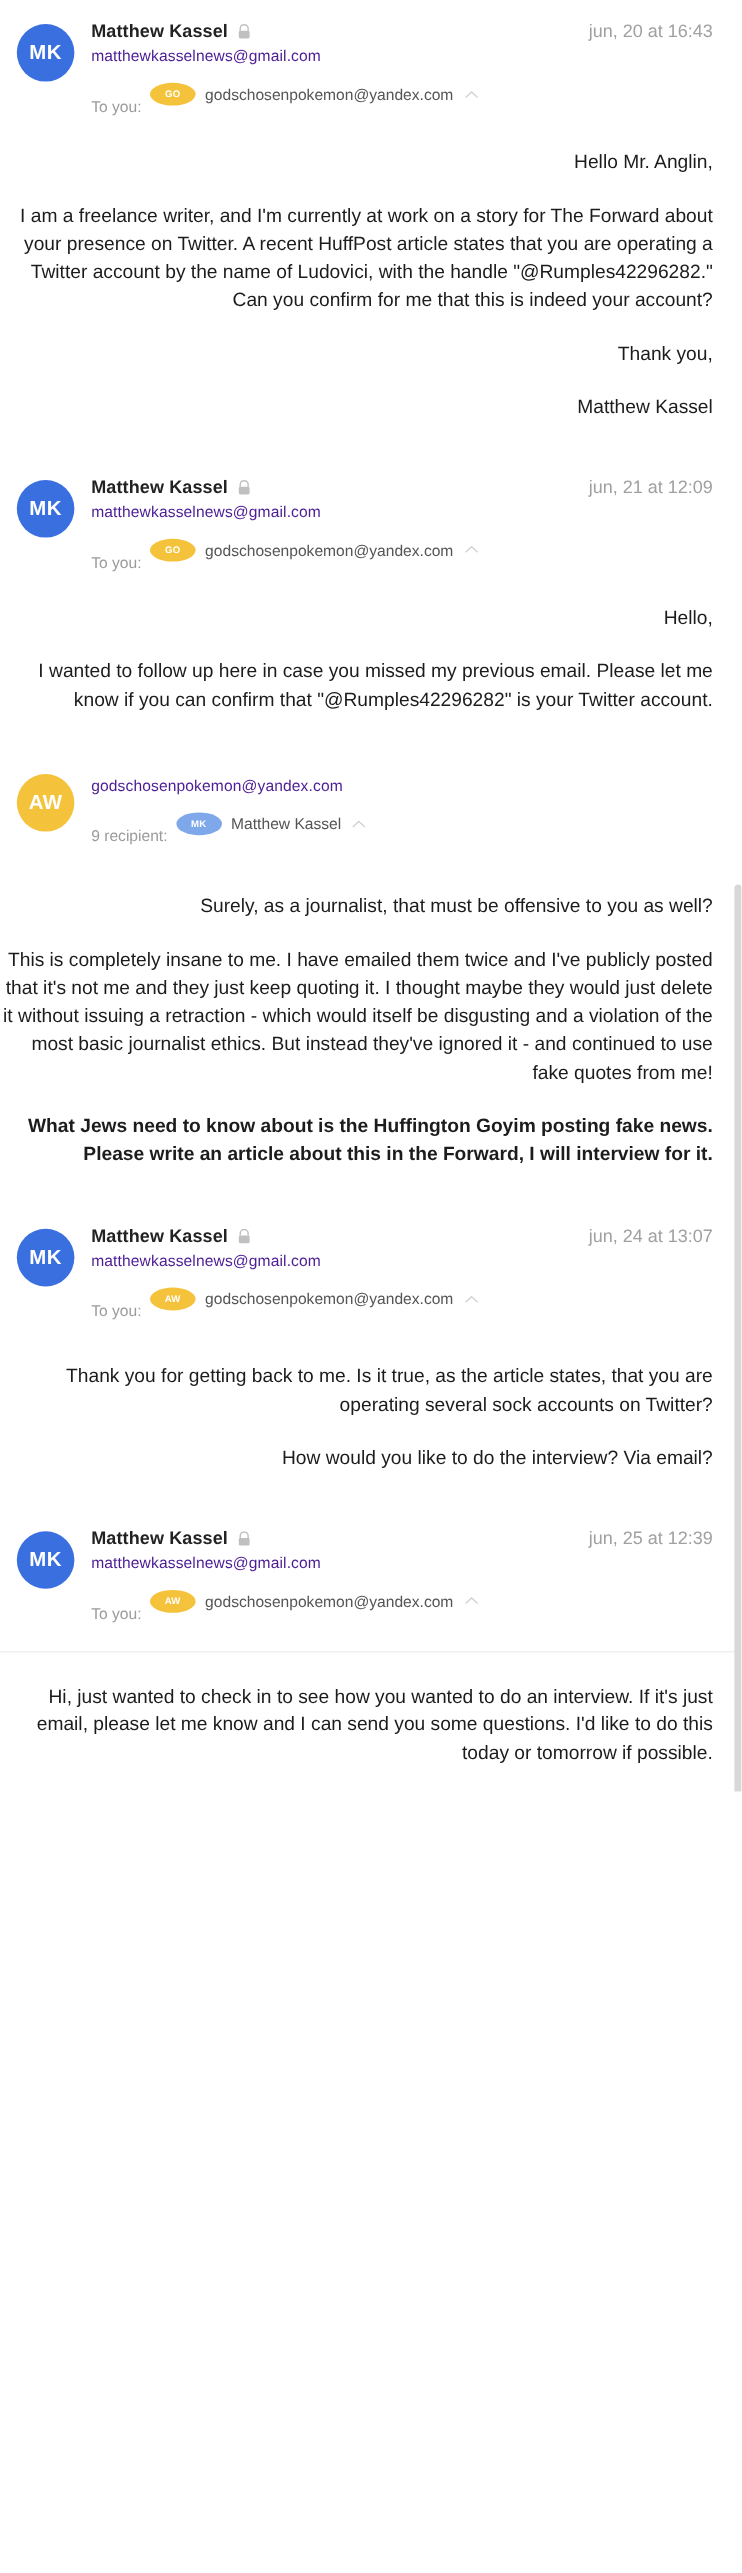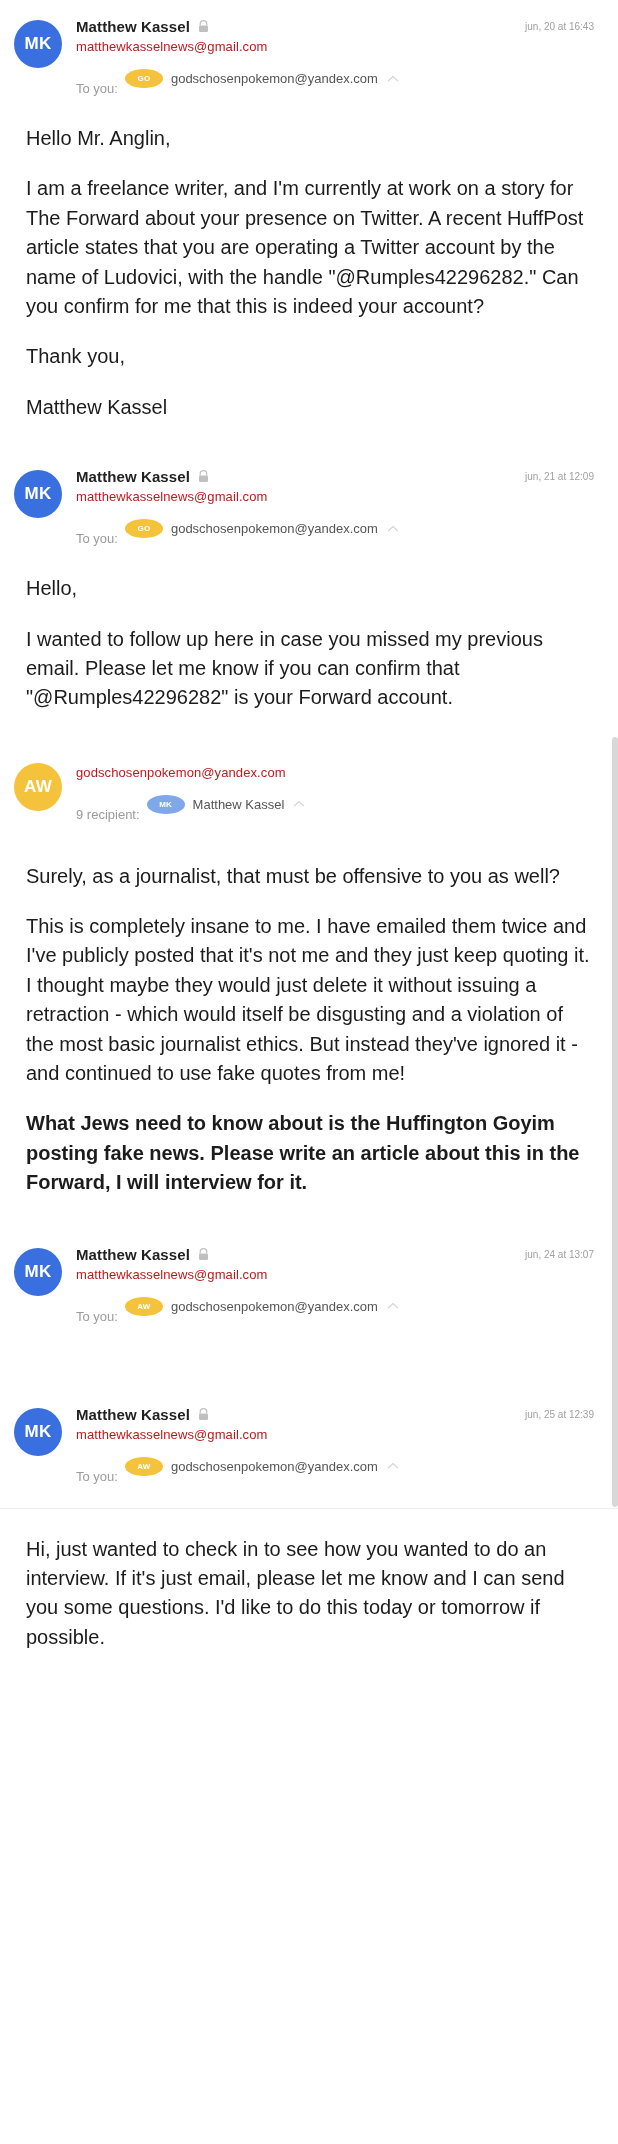--- a/index.html
+++ b/index.html
@@ -56,28 +56,28 @@
     letter-spacing: .1px;
   }
   .lock-icon {
     margin-left: 8px;
     display: inline-flex;
     align-items: center;
     opacity: .55;
   }
   .date {
     margin-left: auto;
-    font-size: 10px;
+    font-size: 15px;
     color: #a0a0a0;
     white-space: nowrap;
     padding-left: 10px;
   }
   .sender-email {
     font-size: 13px;
-    color: #b91c1c;
+    color: #4c1d95;
     margin-top: 4px;
     letter-spacing: .1px;
   }
   .recipients {
     display: flex;
     align-items: center;
     margin-top: 7px;
     font-size: 13px;
     color: #8d8d8d;
   }
@@ -101,24 +101,25 @@
   }
   .recip-name { color: #555; }
   .chev {
     margin-left: 9px;
     display: inline-flex;
     align-items: center;
     opacity: .45;
   }
   
   .msg-body {
-    padding: 22px 24px 26px 26px;
-    font-size: 20px;
+    padding: 22px 24px 26px 1px;
+    font-size: 16px;
     line-height: 1.47;
     color: #1c1c1c;
+    text-align: right;
   }
   .msg-body p {
     margin: 0 0 21px 0;
   }
   .msg-body p:last-child { margin-bottom: 0; }
   .msg-body p.bold { font-weight: bold; }
   .msg-body a.link {
     color: #3b5bdb;
     text-decoration: underline;
   }
@@ -200,21 +201,21 @@
           <span class="chev">
             <svg width="12" height="8" viewBox="0 0 12 8">
                 <path d="M1 6.2 6 1.6l5 4.6" fill="none" stroke="#9b9b9b" stroke-width="1.1"></path>
               </svg>
           </span>
         </div>
       </div>
     </div>
     <div class="msg-body" style="padding-bottom:30px">
       <p>Hello,</p>
-      <p>I wanted to follow up here in case you missed my previous email. Please let me know if you can confirm that "@Rumples42296282" is your Forward account.</p>
+      <p>I wanted to follow up here in case you missed my previous email. Please let me know if you can confirm that "@Rumples42296282" is your Twitter account.</p>
     </div>
   </div>
 
   <div class="msg">
     <div class="msg-header">
       <div class="avatar" style="background:#f5c33b">AW</div>
       <div class="hdr-body">
         <div class="sender-email">godschosenpokemon@yandex.com</div>
         <div class="recipients">
           <span class="to-label">9 recipient:</span>
@@ -256,20 +257,22 @@
           <span class="recip-name">godschosenpokemon@yandex.com</span>
           <span class="chev">
             <svg width="12" height="8" viewBox="0 0 12 8">
                 <path d="M1 6.2 6 1.6l5 4.6" fill="none" stroke="#9b9b9b" stroke-width="1.1"></path>
               </svg>
           </span>
         </div>
       </div>
     </div>
     <div class="msg-body" style="padding-top:30px;padding-bottom:28px">
+      <p>Thank you for getting back to me. Is it true, as the article states, that you are operating several sock accounts on Twitter?</p>
+      <p>How would you like to do the interview? Via email?</p>
     </div>
   </div>
 
   <div class="msg">
     <div class="msg-header">
       <div class="avatar" style="background:#3a6fe0">MK</div>
       <div class="hdr-body">
         <div class="hdr-line1">
           <span class="sender">Matthew Kassel</span>
           <span class="lock-icon">

